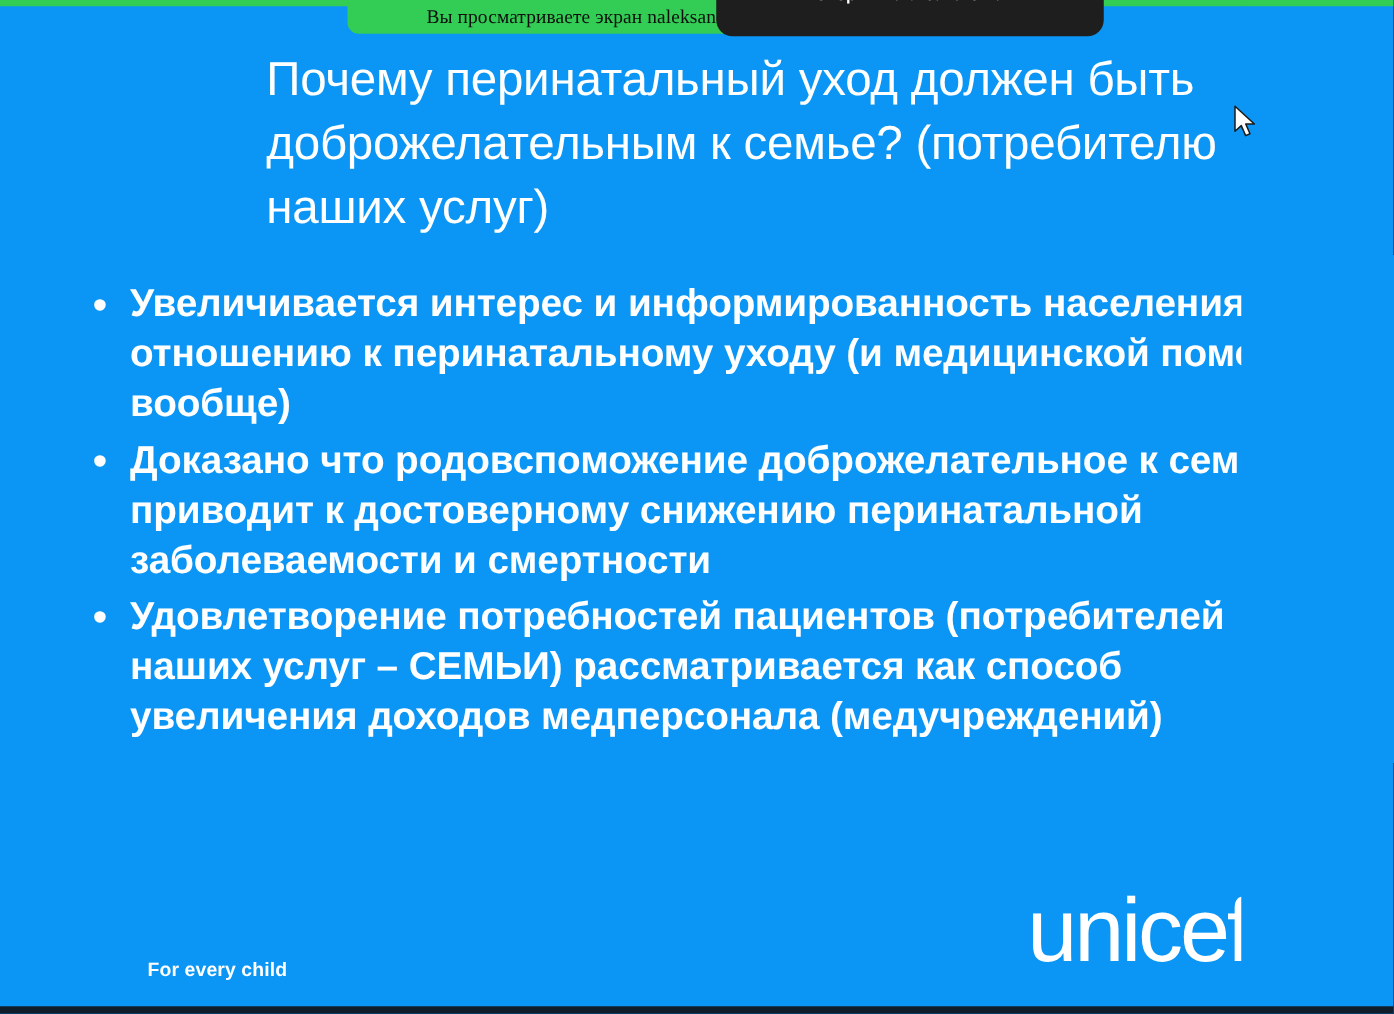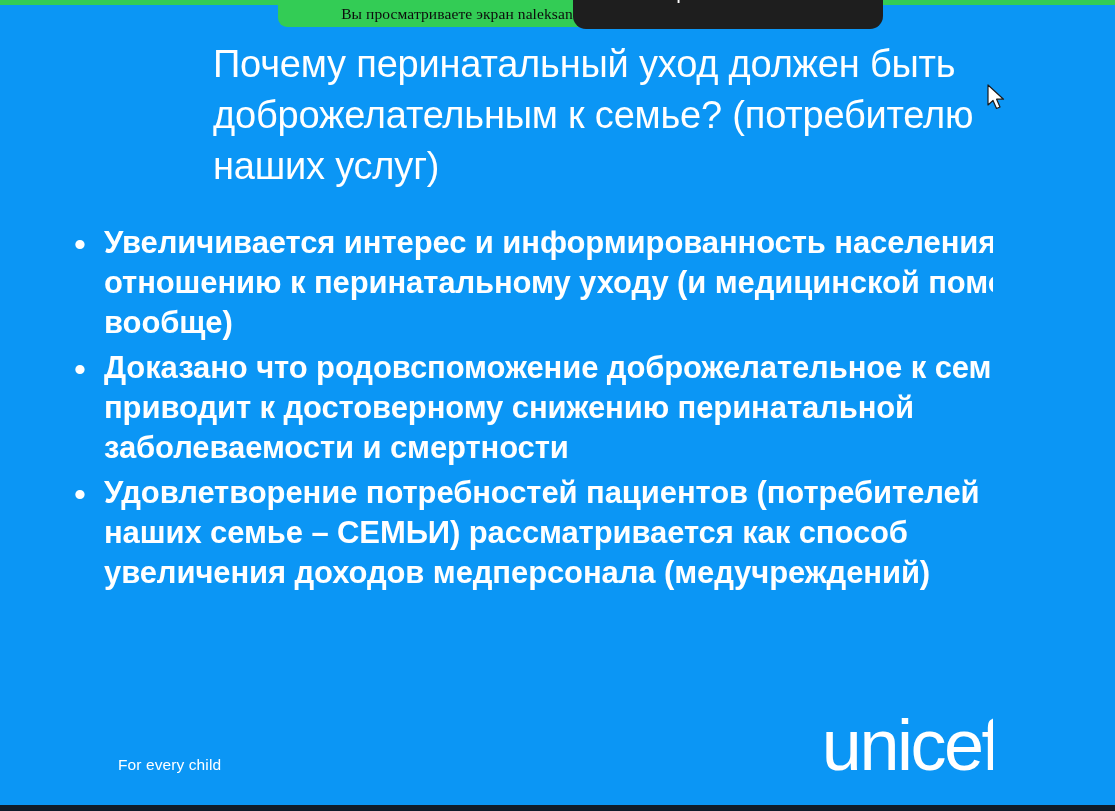--- a/index.html
+++ b/index.html
@@ -149,24 +149,24 @@
   .footer {
     position: absolute;
     left: 0;
     bottom: 6px;
     width: 1115px;
     height: 105px;
   }
   .tagline {
     position: absolute;
     left: 118px;
-    bottom: 25px;
+    bottom: 13px;
     color: #ffffff;
     font-size: 15.5px;
-    font-weight: normal;
+    font-weight: bold;
     line-height: 21.5px;
     letter-spacing: 0.1px;
   }
   .tagline div { white-space: nowrap; }
 
   .unicef-logo {
     position: absolute;
     right: 8px;
     bottom: 8px;
     display: flex;
@@ -209,21 +209,21 @@
         <span class="bullet-text">Увеличивается интерес и информированность населения по отношению к перинатальному уходу (и медицинской помощи вообще)</span>
       </div>
 
       <div class="bullet-row">
         <span class="bullet-marker">•</span>
         <span class="bullet-text">Доказано что родовспоможение доброжелательное к семье приводит к достоверному снижению перинатальной заболеваемости и смертности</span>
       </div>
 
       <div class="bullet-row">
         <span class="bullet-marker">•</span>
-        <span class="bullet-text">Удовлетворение потребностей пациентов (потребителей наших семье – СЕМЬИ) рассматривается как способ увеличения доходов медперсонала (медучреждений)</span>
+        <span class="bullet-text">Удовлетворение потребностей пациентов (потребителей наших услуг – СЕМЬИ) рассматривается как способ увеличения доходов медперсонала (медучреждений)</span>
       </div>
 
     </div>
 
     <div class="footer">
 
       <div class="tagline">
         <div>For every child</div>
       </div>
 

